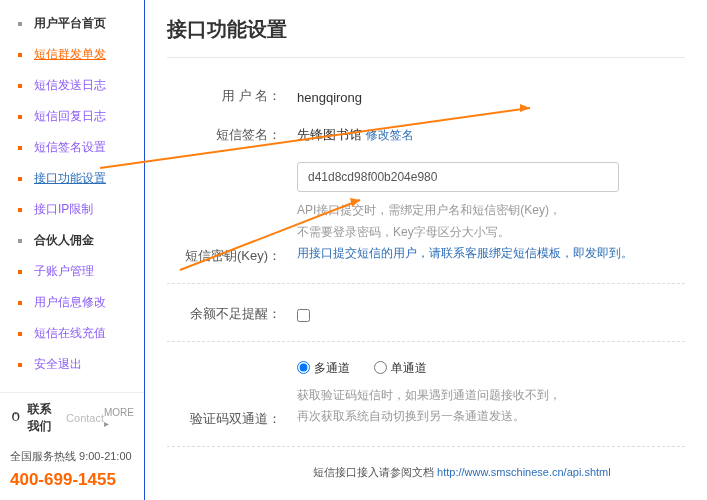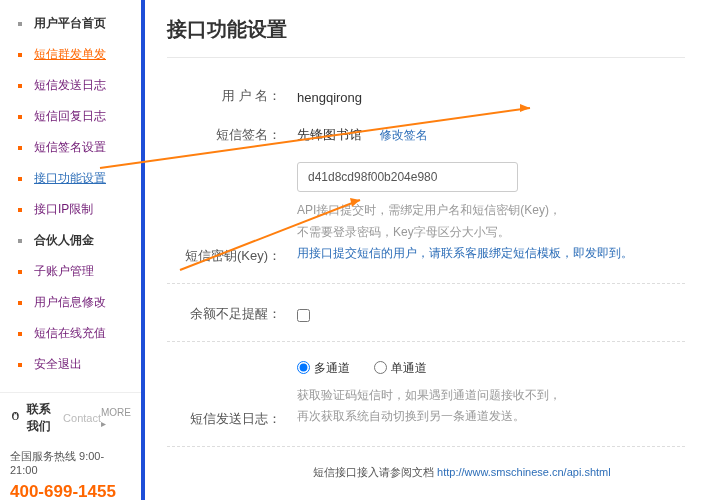--- a/index.html
+++ b/index.html
@@ -1,39 +1,39 @@
 <!DOCTYPE html>
 <html><head>
 <meta charset="utf-8">
 <style>
 *{margin:0;padding:0;box-sizing:border-box;font-family:"Microsoft YaHei",Arial,sans-serif}
 body{background:#fff;font-size:12px;color:#333;width:707px;height:500px;overflow:hidden}
 .layout{display:flex;height:100%}
-.sidebar{width:145px;border-right:4px solid #1d4ed8;padding-top:8px}
-.nav-item{display:flex;align-items:center;padding:7px 0 7px 18px;cursor:pointer;color:#701a75;font-size:12px}
+.sidebar{width:145px;border-right:1px solid #1d4ed8;padding-top:8px}
+.nav-item{display:flex;align-items:center;padding:7px 0 7px 18px;cursor:pointer;color:#8b5cf6;font-size:12px}
 .nav-item.active{color:#ff6600;font-weight:normal}
 .nav-item.section{color:#333;font-weight:bold}
 .nav-item .bullet{width:4px;height:4px;background:#ff6600;margin-right:12px;flex-shrink:0}
 .nav-item.section .bullet{background:#999}
 .nav-item.active{text-decoration:underline}
 .contact-block{display:flex;align-items:center;padding:8px 10px;border-top:1px solid #eee;margin-top:12px}
 .contact-block .penguin{width:16px;height:16px;margin-right:6px;display:inline-block}
 .contact-block .lbl{font-weight:bold;color:#333}
 .contact-block .sub{color:#bbb;margin-left:4px;font-size:11px}
 .contact-block .more{margin-left:auto;font-size:10px;color:#999}
 .hotline{padding:6px 10px;font-size:11px;color:#555}
 .hot-num{color:#ff6600;font-size:17px;font-weight:bold;padding:0 10px 6px}
 .qq-line{padding:4px 10px;font-size:11px;color:#555}
 .main{flex:1;padding:16px 22px 0 22px;overflow:hidden}
 .page-title{font-size:20px;font-weight:bold;color:#333;padding-bottom:14px;border-bottom:1px solid #e8e8e8;margin-bottom:26px}
 .row{display:flex;align-items:flex-end;margin-bottom:18px}
 .row .lab{width:130px;text-align:right;padding-right:16px;color:#555;font-size:13px;padding-top:3px}
 .row .val{flex:1;font-size:13px;color:#333}
-.link{color:#2d6eb8;cursor:pointer;margin-left:14px;font-size:12px}
-.key-input{width:221px;height:30px;border:1px solid #ccc;border-radius:3px;padding:0 10px;font-size:12px;color:#555}
+.link{color:#2d6eb8;cursor:pointer;font-size:12px}
+.key-input{width:322px;height:30px;border:1px solid #ccc;border-radius:3px;padding:0 10px;font-size:12px;color:#555}
 .hint{font-size:12px;color:#999;line-height:1.8;margin-top:8px}
 .hint .blue{color:#2d6eb8}
 .hr{border:none;border-top:1px dashed #ddd;margin:8px 0 18px}
 .chk{vertical-align:-2px;margin-right:6px}
 .red-txt{color:#e33;font-size:12px}
 .radio-wrap label{margin-right:20px;font-size:12px}
 .radio-wrap input{vertical-align:-2px;margin-right:4px}
 .foot-note{font-size:11px;color:#555;padding-left:146px}
 .foot-note a{color:#2d6eb8;text-decoration:none}
 .annot{position:absolute;pointer-events:none}
@@ -144,21 +144,21 @@
     <div class="row">
       <div class="lab">余额不足提醒：</div>
       <div class="val">
         <input type="checkbox" class="chk" style="">
       </div>
     </div>
 
     <hr class="hr">
 
     <div class="row">
-      <div class="lab">短信发送日志：</div>
+      <div class="lab">验证码双通道：</div>
       <div class="val radio-wrap">
         <label><input type="radio" name="ch" checked="" style=""><span>多通道</span></label>
         <label><input type="radio" name="ch" style=""><span>单通道</span></label>
         <div class="hint">
           <div>获取验证码短信时，如果遇到通道问题接收不到，</div>
           <div>再次获取系统自动切换到另一条通道发送。</div>
         </div>
       </div>
     </div>
 

